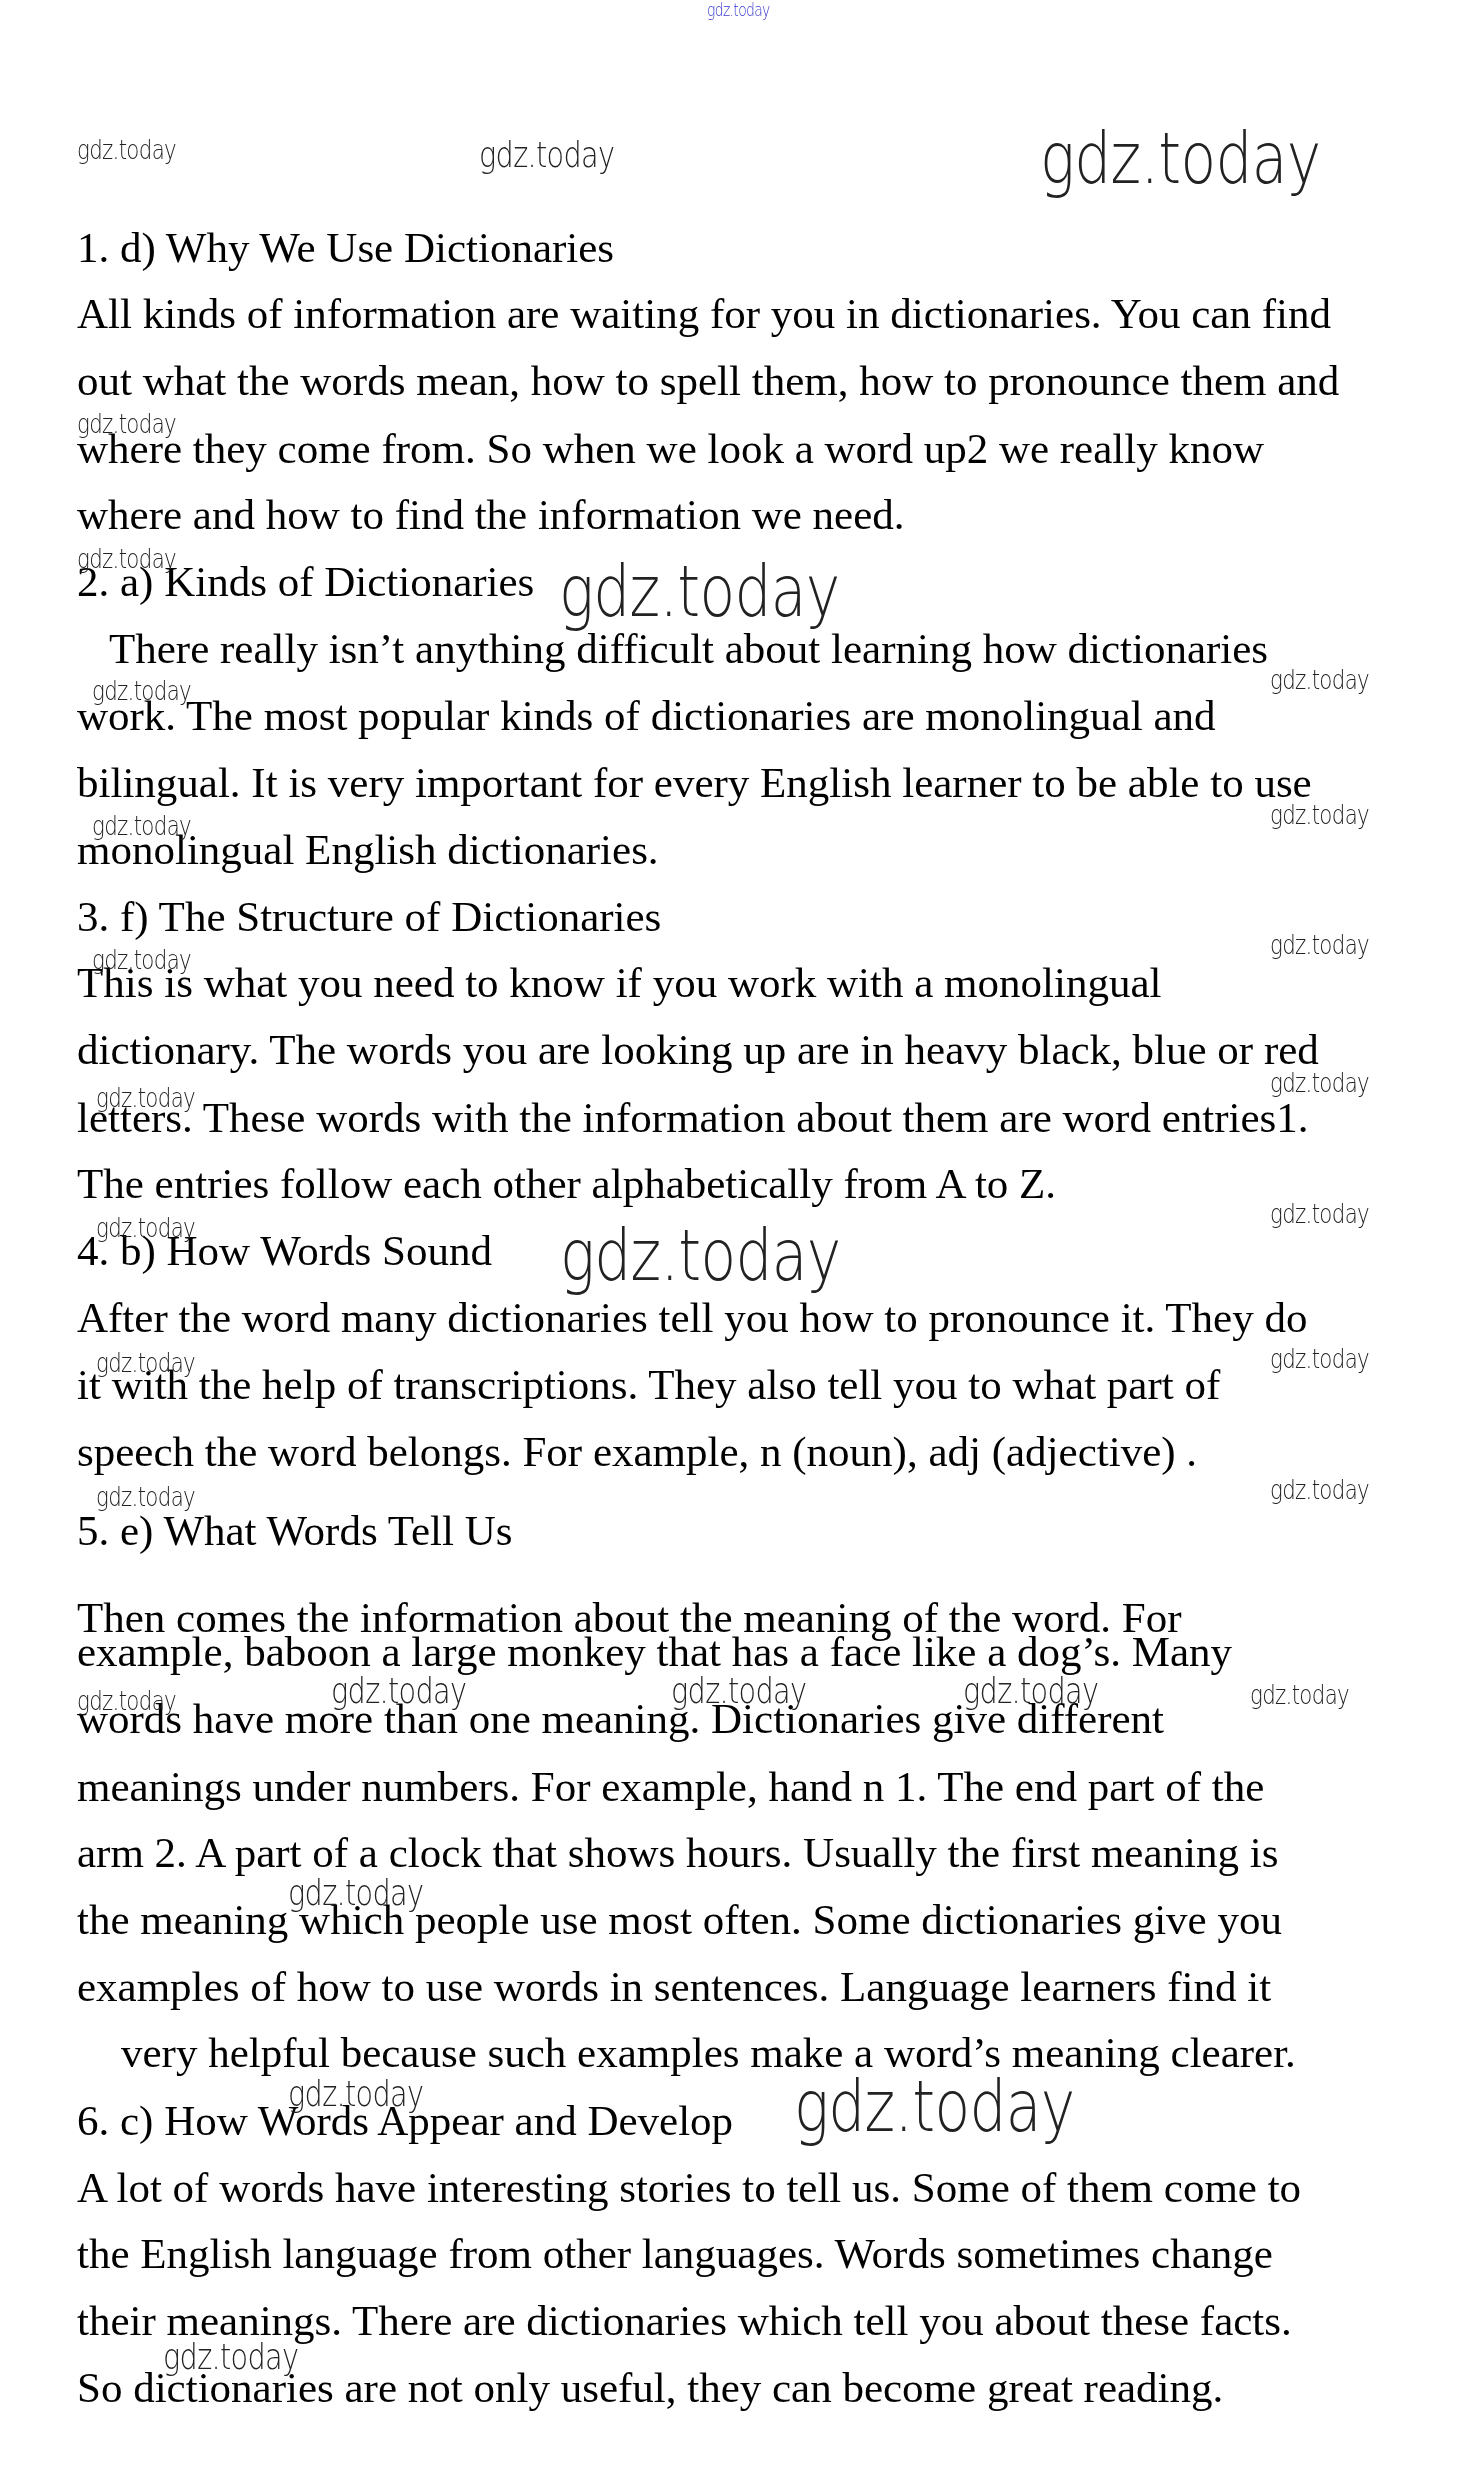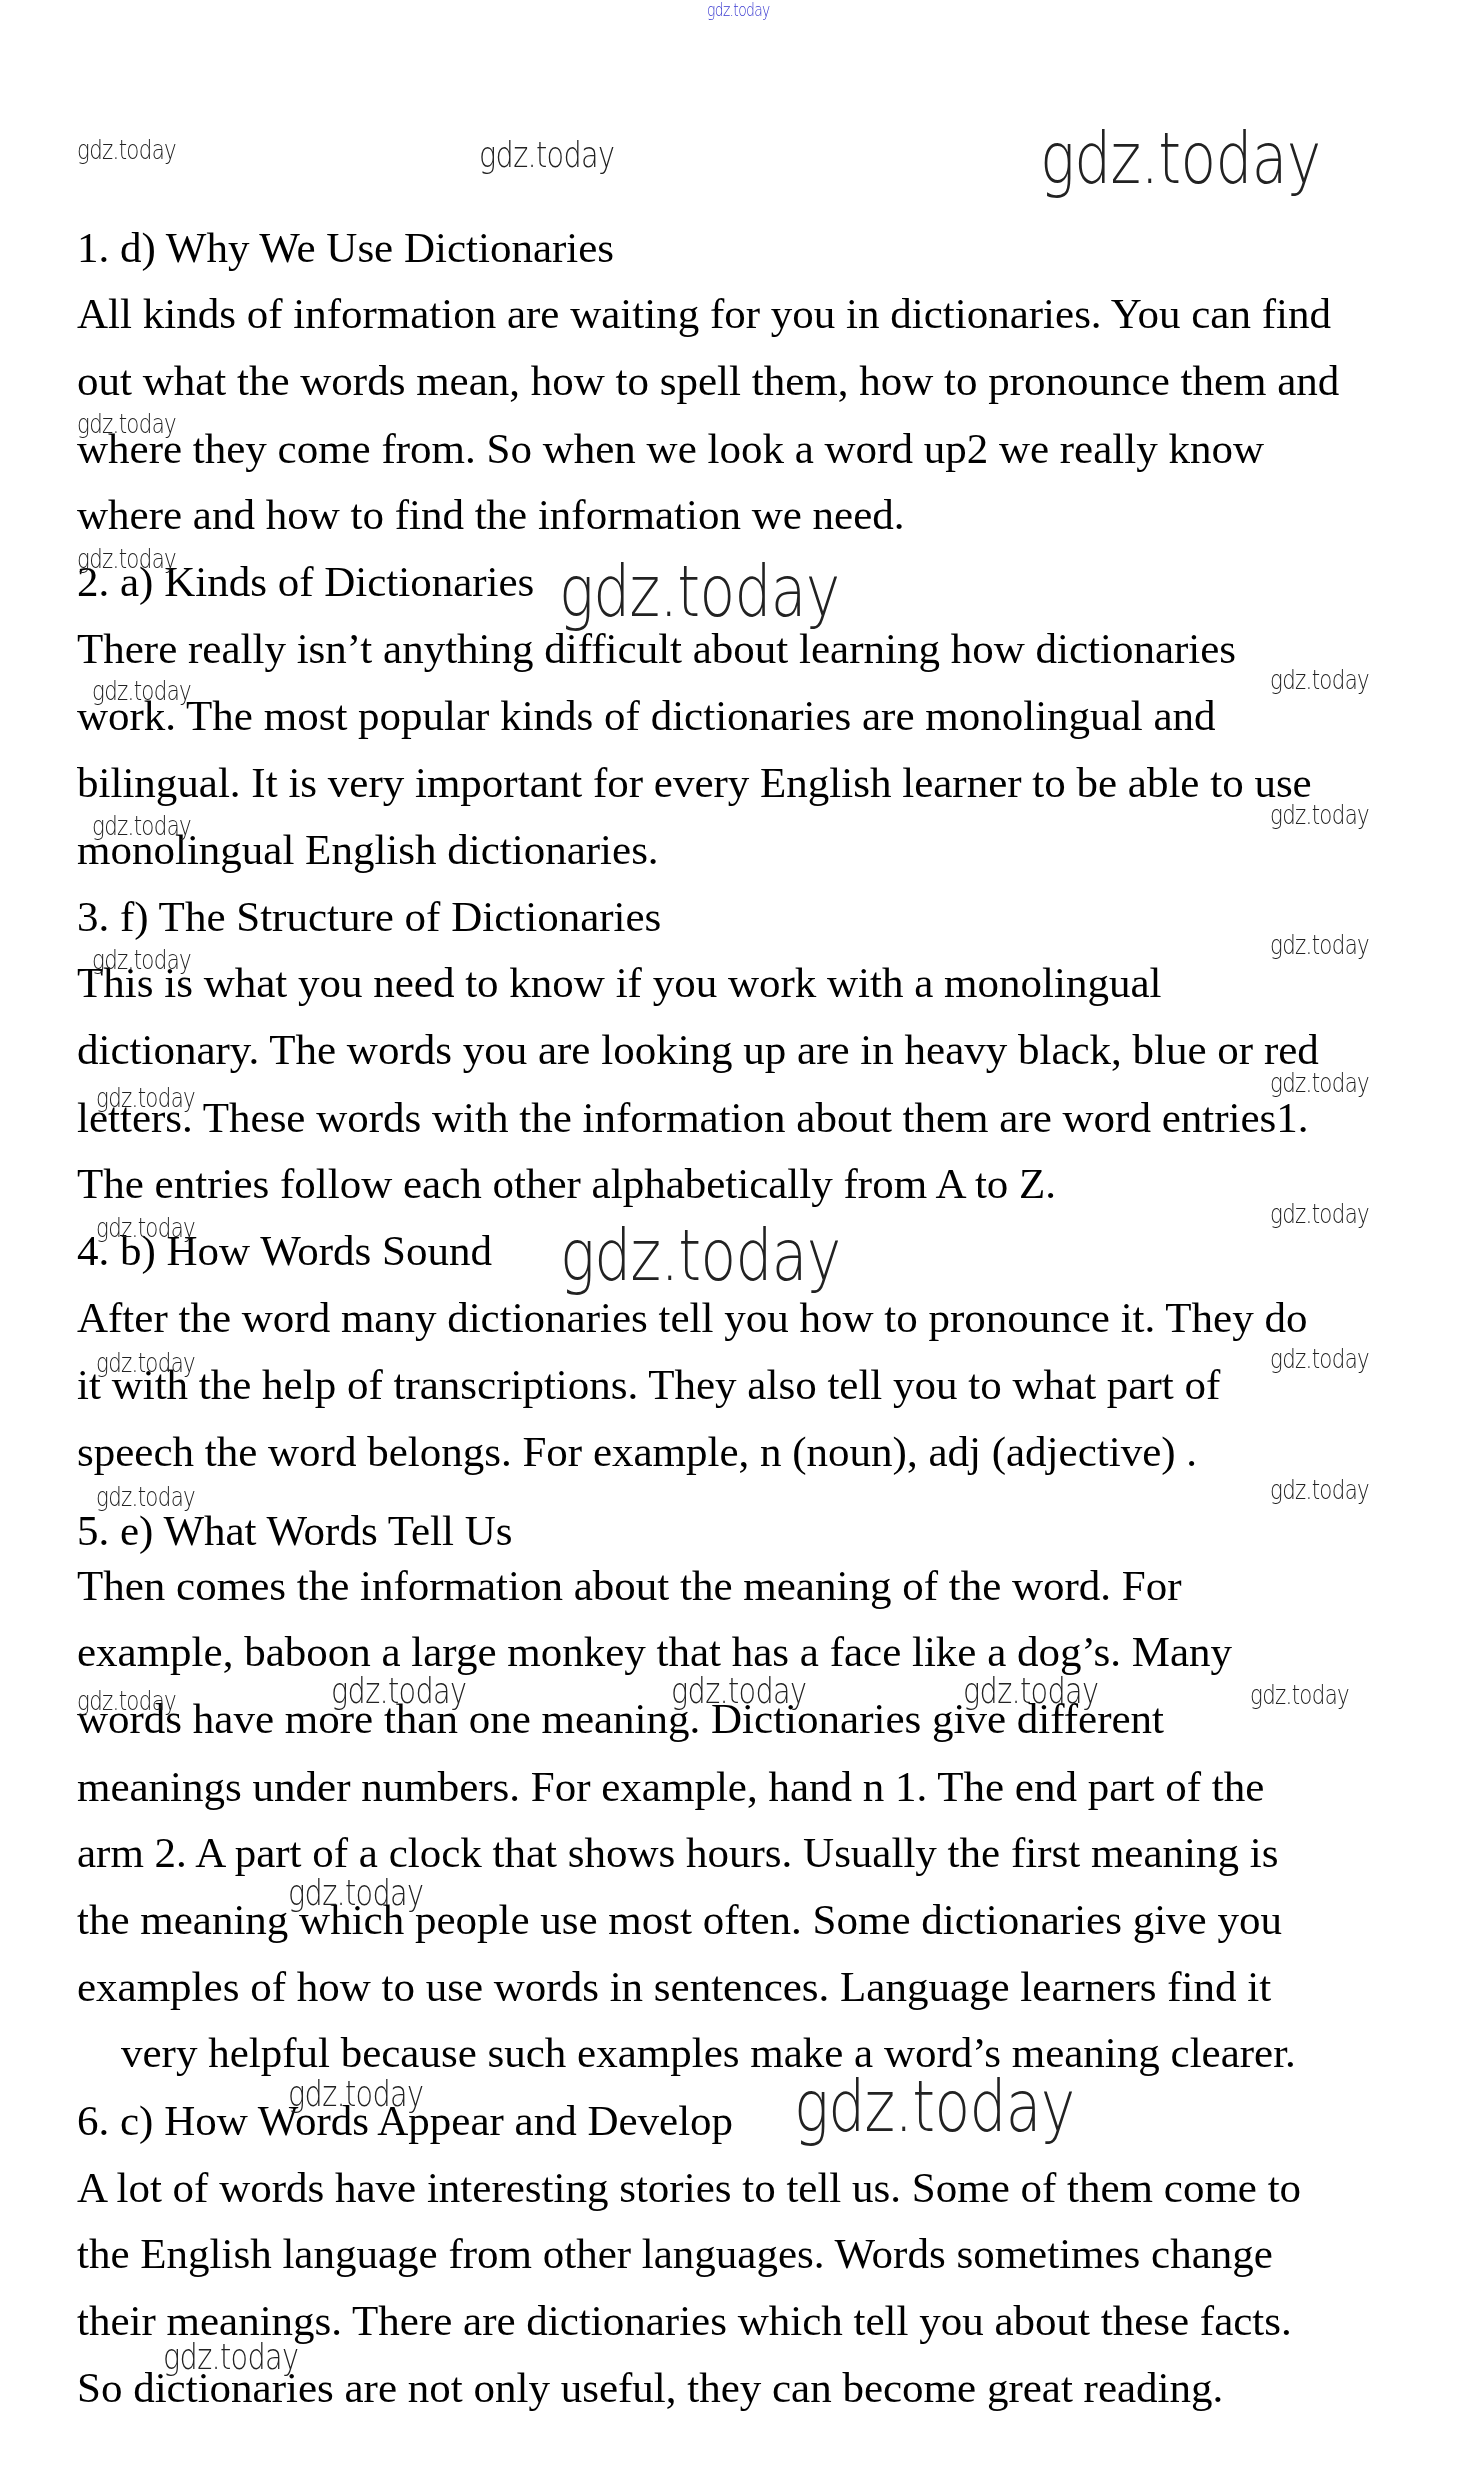--- a/index.html
+++ b/index.html
@@ -29,35 +29,35 @@
   <div class="wm top" style="left: 707px; top: 1.5px; color: rgb(58, 58, 208);">gdz.today</div>
 
 
   <div id="lines">
       <div class="line" style="top: 226px;">1. d) Why We Use Dictionaries</div>
       <div class="line" style="top: 292px;">All kinds of information are waiting for you in dictionaries. You can find</div>
       <div class="line" style="top: 359px;">out what the words mean, how to spell them, how to pronounce them and</div>
       <div class="line" style="top: 427px;">where they come from. So when we look a word up2 we really know</div>
       <div class="line" style="top: 493px;">where and how to find the information we need.</div>
       <div class="line" style="top: 560px;">2. a) Kinds of Dictionaries</div>
-      <div class="line" style="top: 627px;">There really isn’t anything difficult about learning how dictionaries</div>
+      <div class="line" style="top: 627px; margin-left: 32px;">There really isn’t anything difficult about learning how dictionaries</div>
       <div class="line" style="top: 694px;">work. The most popular kinds of dictionaries are monolingual and</div>
       <div class="line" style="top: 761px;">bilingual. It is very important for every English learner to be able to use</div>
       <div class="line" style="top: 828px;">monolingual English dictionaries.</div>
       <div class="line" style="top: 895px;">3. f) The Structure of Dictionaries</div>
       <div class="line" style="top: 961px;">This is what you need to know if you work with a monolingual</div>
       <div class="line" style="top: 1028px;">dictionary. The words you are looking up are in heavy black, blue or red</div>
       <div class="line" style="top: 1096px;">letters. These words with the information about them are word entries1.</div>
       <div class="line" style="top: 1162px;">The entries follow each other alphabetically from A to Z.</div>
       <div class="line" style="top: 1229px;">4. b) How Words Sound</div>
       <div class="line" style="top: 1296px;">After the word many dictionaries tell you how to pronounce it. They do</div>
       <div class="line" style="top: 1363px;">it with the help of transcriptions. They also tell you to what part of</div>
       <div class="line" style="top: 1430px;">speech the word belongs. For example, n (noun), adj (adjective) .</div>
       <div class="line" style="top: 1509px;">5. e) What Words Tell Us</div>
-      <div class="line" style="top: 1564px;">Then comes the information about the meaning of the word. For</div>
+      <div class="line" style="top: 1596px;">Then comes the information about the meaning of the word. For</div>
       <div class="line" style="top: 1630px;">example, baboon a large monkey that has a face like a dog’s. Many</div>
       <div class="line" style="top: 1697px;">words have more than one meaning. Dictionaries give different</div>
       <div class="line" style="top: 1765px;">meanings under numbers. For example, hand n 1. The end part of the</div>
       <div class="line" style="top: 1831px;">arm 2. A part of a clock that shows hours. Usually the first meaning is</div>
       <div class="line" style="top: 1898px; text-align: center;">the meaning which people use most often. Some dictionaries give you</div>
       <div class="line" style="top: 1965px;">examples of how to use words in sentences. Language learners find it</div>
       <div class="line" style="top: 2031px; margin-left: 44px;">very helpful because such examples make a word’s meaning clearer.</div>
       <div class="line" style="top: 2099px;">6. c) How Words Appear and Develop</div>
       <div class="line" style="top: 2166px;">A lot of words have interesting stories to tell us. Some of them come to</div>
       <div class="line" style="top: 2232px;">the English language from other languages. Words sometimes change</div>

